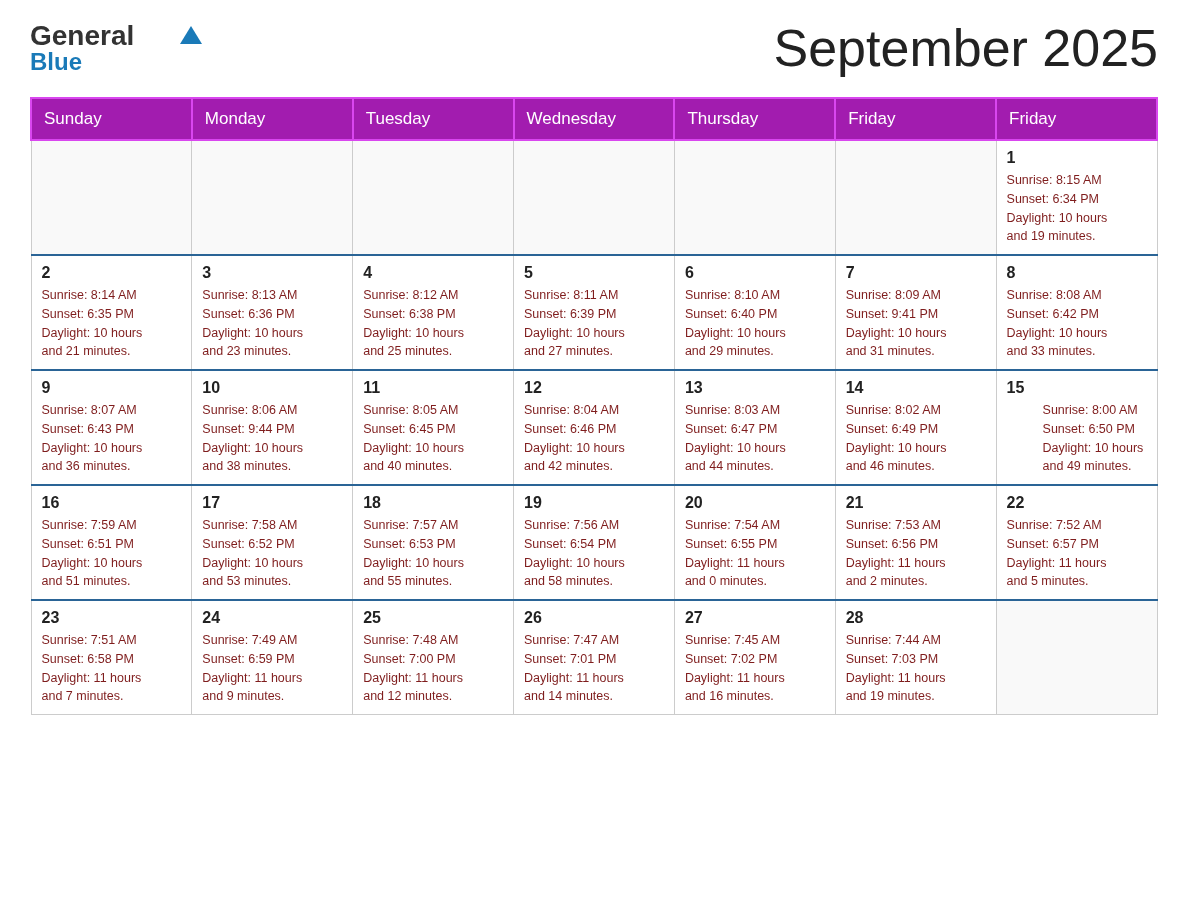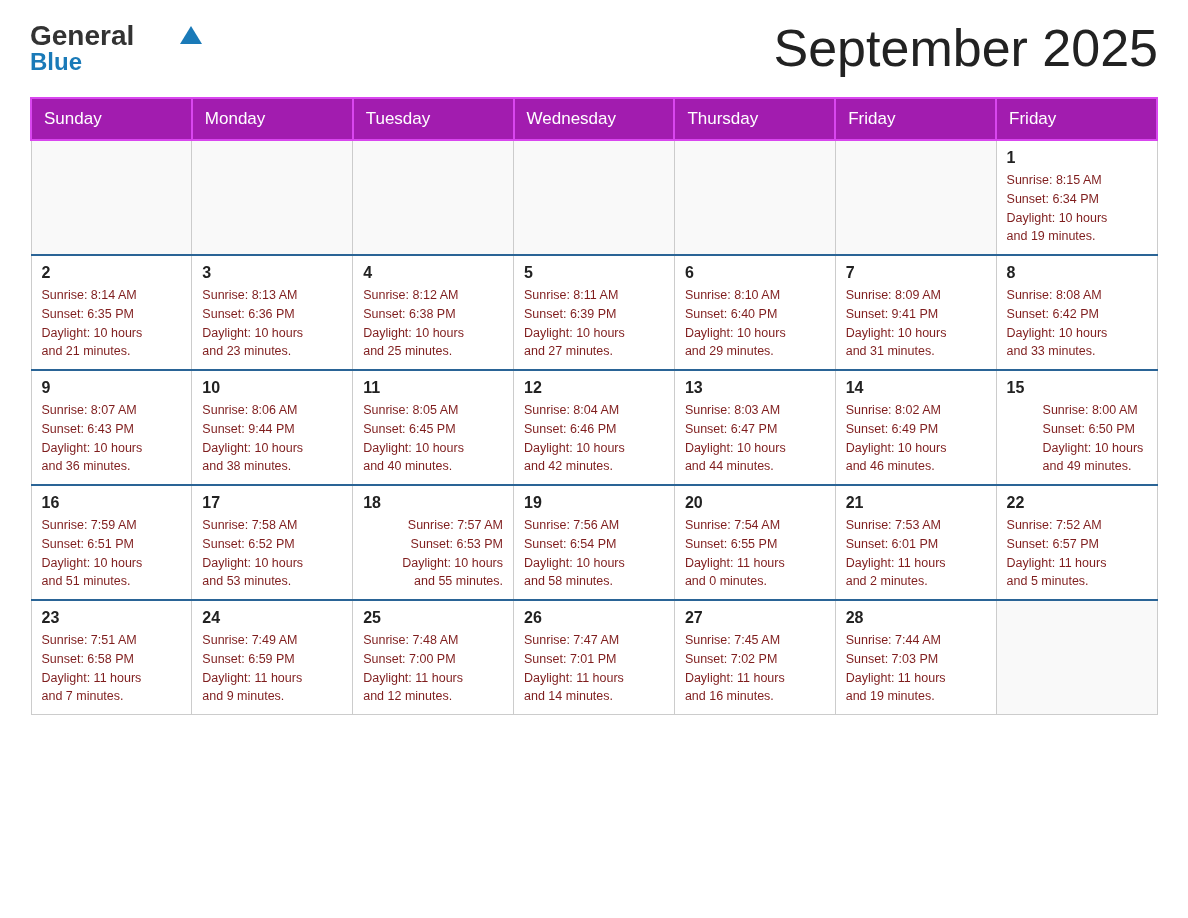--- a/index.html
+++ b/index.html
@@ -261,21 +261,21 @@
         </td>
         <td>
           <span class="day-num">17</span>
           <div class="day-info" style="white-space: pre-line;">Sunrise: 7:58 AM
 Sunset: 6:52 PM
 Daylight: 10 hours
 and 53 minutes.</div>
         </td>
         <td>
           <span class="day-num">18</span>
-          <div class="day-info" style="white-space: pre-line; text-align: right;">Sunrise: 7:57 AM
+          <div class="day-info" style="white-space: pre-line;">Sunrise: 7:57 AM
 Sunset: 6:53 PM
 Daylight: 10 hours
 and 55 minutes.</div>
         </td>
         <td>
           <span class="day-num">19</span>
           <div class="day-info" style="white-space: pre-line;">Sunrise: 7:56 AM
 Sunset: 6:54 PM
 Daylight: 10 hours
 and 58 minutes.</div>
@@ -283,21 +283,21 @@
         <td>
           <span class="day-num">20</span>
           <div class="day-info" style="white-space: pre-line;">Sunrise: 7:54 AM
 Sunset: 6:55 PM
 Daylight: 11 hours
 and 0 minutes.</div>
         </td>
         <td>
           <span class="day-num">21</span>
           <div class="day-info" style="white-space: pre-line;">Sunrise: 7:53 AM
-Sunset: 6:01 PM
+Sunset: 6:56 PM
 Daylight: 11 hours
 and 2 minutes.</div>
         </td>
         <td>
           <span class="day-num">22</span>
           <div class="day-info" style="white-space: pre-line;">Sunrise: 7:52 AM
 Sunset: 6:57 PM
 Daylight: 11 hours
 and 5 minutes.</div>
         </td>

